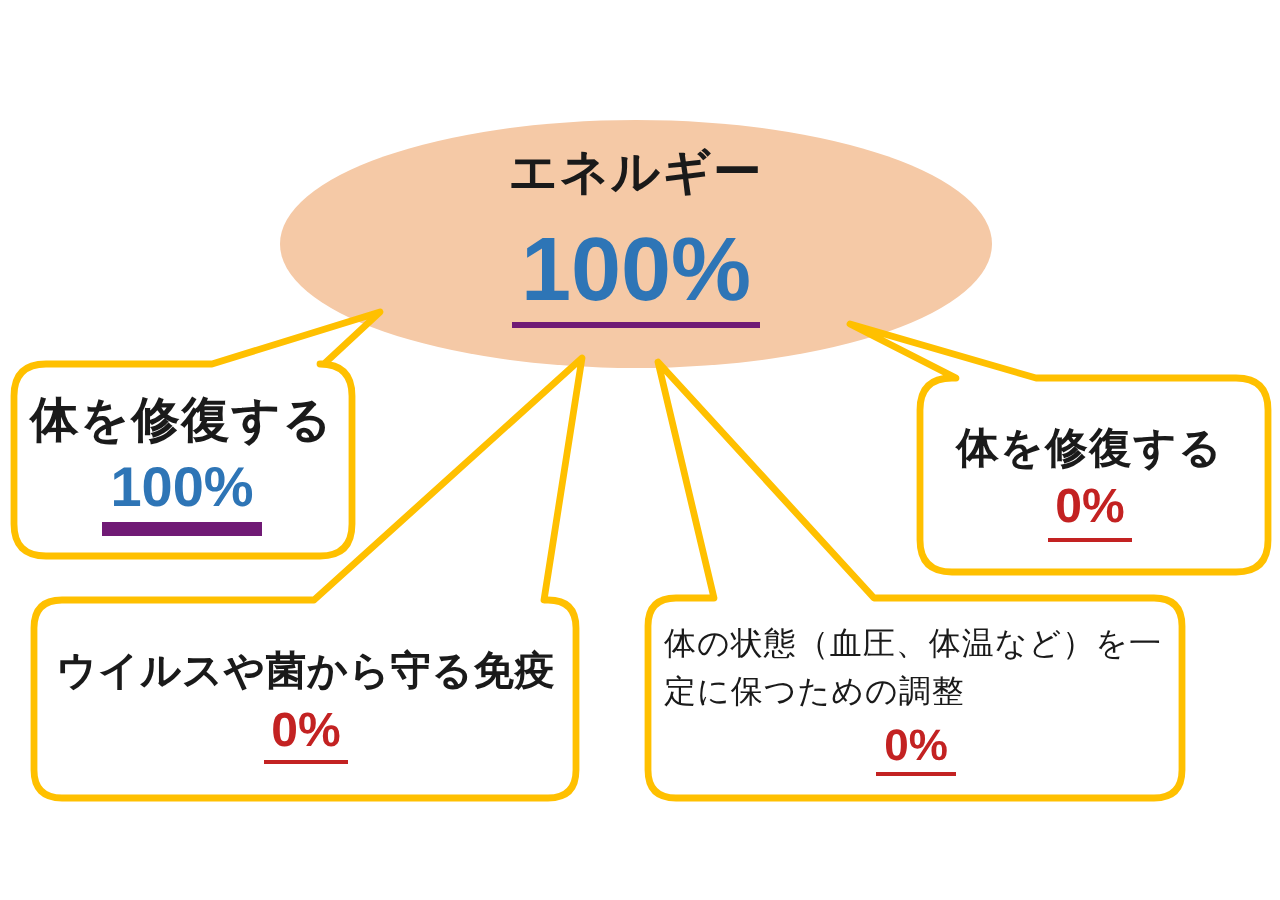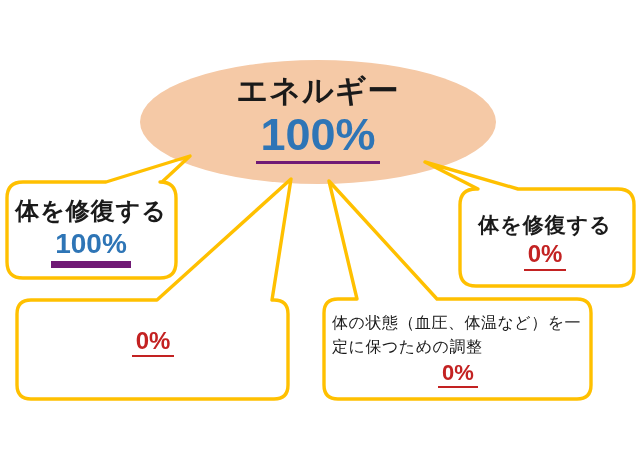--- a/index.html
+++ b/index.html
@@ -11,21 +11,21 @@
   }
   .stage svg{position:absolute;left:0;top:0;}
   .txt{position:absolute;z-index:2;}
   .center{text-align:center;}
   .label-jp{font-weight:700;color:#1a1a1a;letter-spacing:1px;line-height:1.25;}
   .value{display:inline-block;font-weight:700;padding:0 4px 1px 4px;line-height:1.1;}
   .value.blue{color:#2E75B6;border-bottom:7px solid #701a75;}
   .value.red{color:#C32222;border-bottom:2px solid #C32222;}
 
   
-  .energy-title{left:168px;top:72px;width:300px;font-size:31px;}
+  .energy-title{left:168px;top:72px;width:300px;font-size:24px;}
   .energy-value-wrap{left:168px;top:110px;width:300px;}
   .energy-value-wrap .value{font-size:45px;border-bottom-width:3px;}
 
   
   .co-move{left:12px;top:196px;width:158px;}
   .co-move .label-jp{font-size:24px;}
   .co-move .value{font-size:28px;margin-top:3px;}
 
   
   .co-repair{left:462px;top:212px;width:166px;}
@@ -75,20 +75,21 @@
     <div class="label-jp">体を修復する</div>
     <span class="value blue">100%</span>
   </div>
 
   <div class="txt center co-repair">
     <div class="label-jp">体を修復する</div>
     <span class="value red">0%</span>
   </div>
 
   <div class="txt center co-immune">
+    <div class="label-jp">ウイルスや菌から守る免疫</div>
     <span class="value red">0%</span>
   </div>
 
   <div class="txt center co-regulate">
     <div class="label-jp">体の状態（血圧、体温など）を一定に保つための調整</div>
     <span class="value red">0%</span>
   </div>
 
 </div>
 

